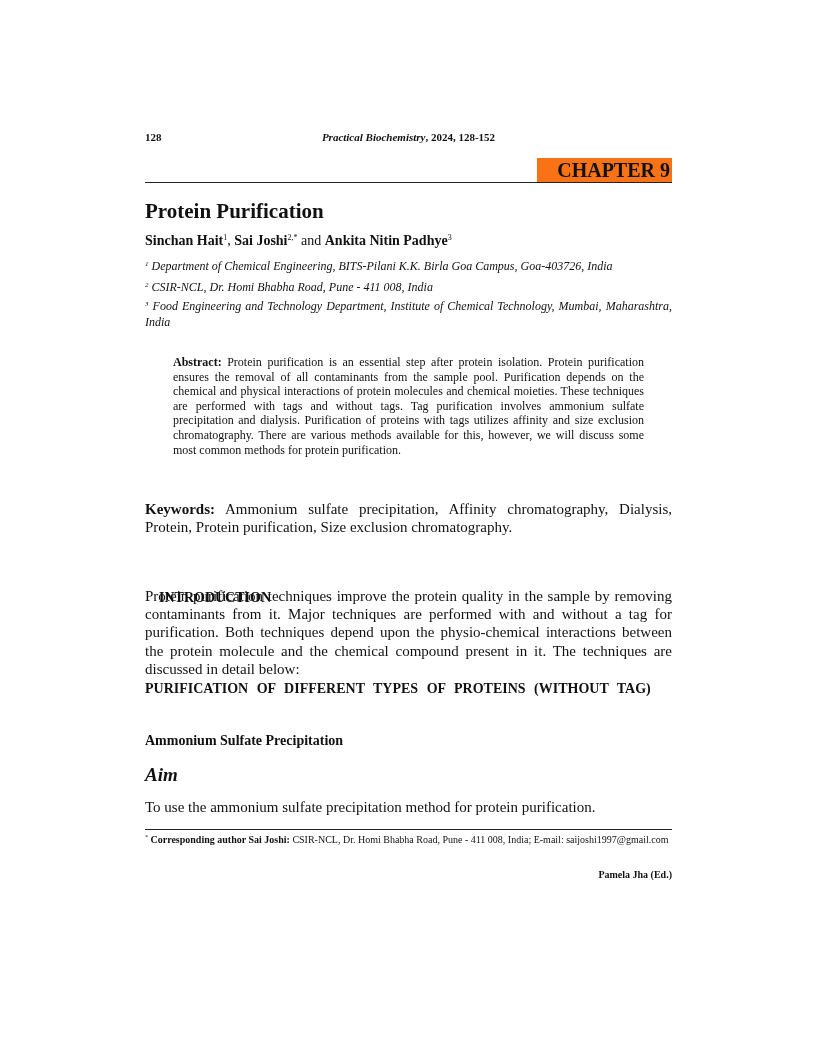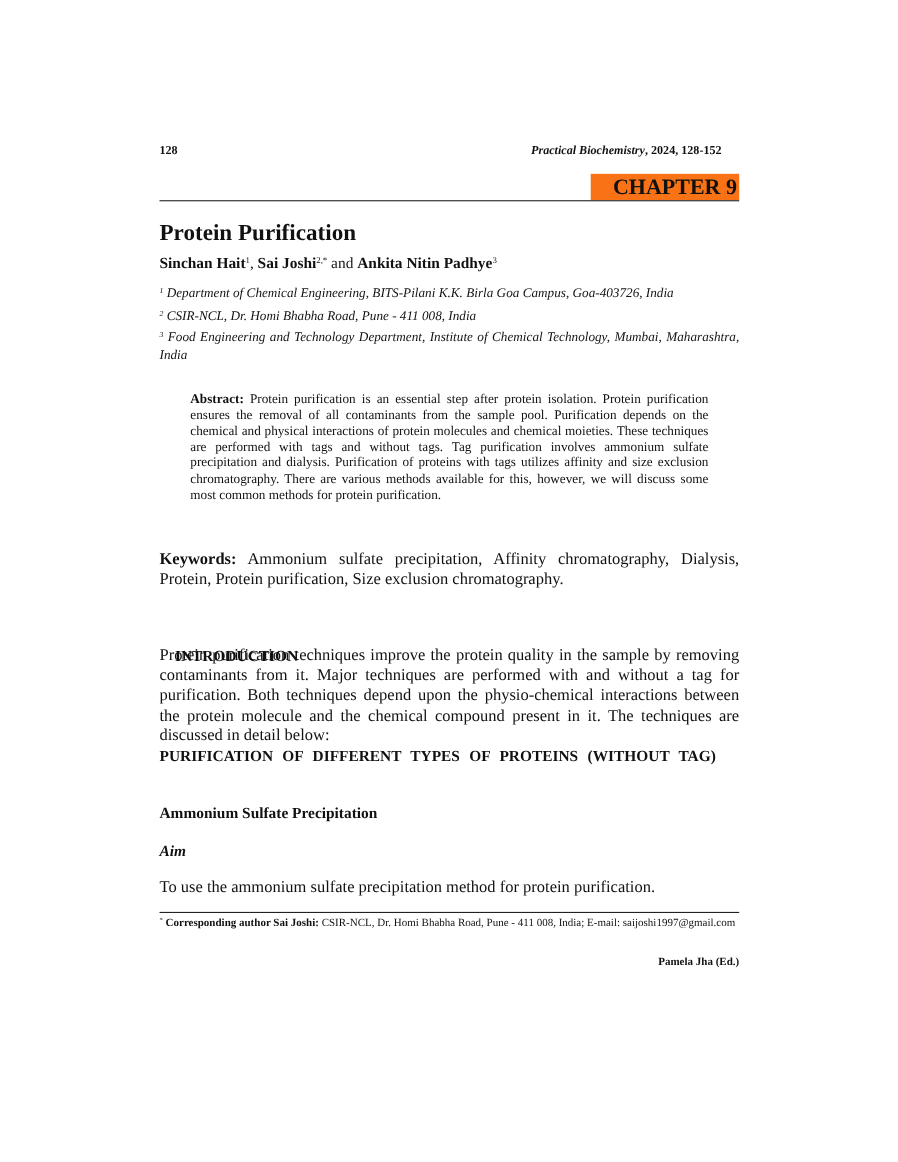--- a/index.html
+++ b/index.html
@@ -1,36 +1,36 @@
 <!DOCTYPE html>
 <html><head>
   <meta charset="utf-8">
   <style>
     html, body { margin: 0; padding: 0; background: #ffffff; }
     body { width: 816px; height: 1056px; position: relative; font-family: "Liberation Serif", serif; color: #111; }
     .running-head { position: absolute; top: 131px; left: 145px; width: 527px; font-size: 11px; font-weight: bold; }
     .running-head .pg { position: absolute; left: 0; top: 0; }
-    .running-head .journal { position: absolute; left: 0; right: 16px; text-align: right; }
+    .running-head .journal { position: absolute; left: 0; right: 0; text-align: center; }
     .running-head .journal i { font-style: italic; }
     .chapter-box { position: absolute; top: 158px; right: 144px; background: #f97316; padding: 0 2px 0 20px; font-size: 20px; font-weight: bold; line-height: 24px; }
     .rule-top { position: absolute; top: 182px; left: 145px; width: 527px; height: 1px; background: #222; }
     .title { position: absolute; top: 198px; left: 145px; font-size: 21px; font-weight: bold; line-height: 26px; }
     .authors { position: absolute; top: 232px; left: 145px; font-size: 14px; line-height: 18px; }
     .authors b { font-weight: bold; }
     .authors sup { font-size: 8px; vertical-align: 5px; line-height: 0; }
     .affil { position: absolute; left: 145px; width: 527px; font-size: 12px; font-style: italic; line-height: 16px; text-align: justify; }
     .affil sup { font-size: 7px; vertical-align: 4px; line-height: 0; font-style: italic; }
     .abstract { position: absolute; top: 355px; left: 173px; width: 471px; font-size: 12px; line-height: 14.6px; text-align: justify; }
     .abstract b { font-weight: bold; }
     .keywords { position: absolute; top: 500px; left: 145px; width: 527px; font-size: 15px; line-height: 18px; text-align: justify; }
     .h-intro { position: absolute; top: 553px; left: 159px; font-size: 14px; font-weight: bold; line-height: 18px; margin-top: 36px; }
     .intro-p { position: absolute; top: 587px; left: 145px; width: 527px; font-size: 15px; line-height: 18.2px; text-align: justify; }
     .h-purif { position: absolute; top: 680px; left: 145px; width: 527px; font-size: 14px; font-weight: bold; line-height: 18px; text-align: justify; word-spacing: 5px; }
     .h-ammon { position: absolute; top: 732px; left: 145px; font-size: 14px; font-weight: bold; line-height: 18px; }
-    .h-aim { position: absolute; top: 766px; left: 145px; font-size: 14px; font-weight: bold; font-style: italic; line-height: 18px; }
+    .h-aim { position: absolute; top: 766px; left: 145px; font-size: 19px; font-weight: bold; font-style: italic; line-height: 18px; }
     .aim-p { position: absolute; top: 798px; left: 145px; font-size: 15px; line-height: 18px; }
     .rule-foot { position: absolute; top: 829px; left: 145px; width: 527px; height: 1px; background: #222; }
     .footnote { position: absolute; top: 833px; left: 145px; width: 527px; font-size: 10px; line-height: 13px; text-align: justify; }
     .footnote sup { font-size: 6px; vertical-align: 4px; line-height: 0; }
     .footnote b { font-weight: bold; }
     .publisher { position: absolute; top: 869px; left: 145px; width: 527px; text-align: right; font-size: 10px; font-weight: bold; line-height: 12.5px; }
   </style>
 </head>
 <body>
 

